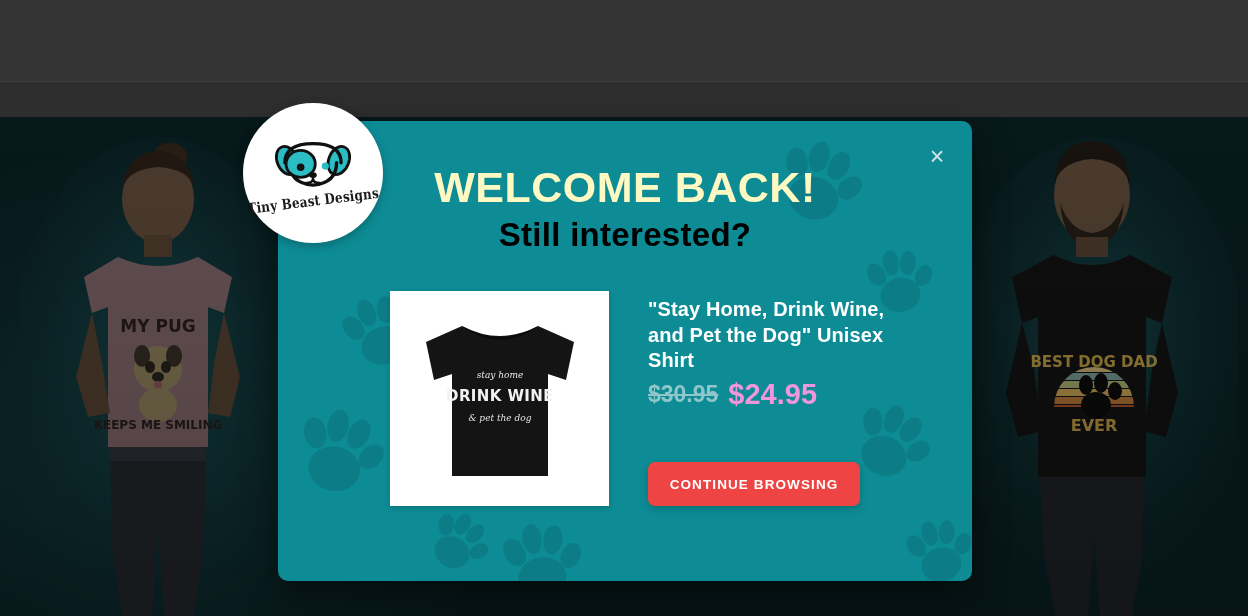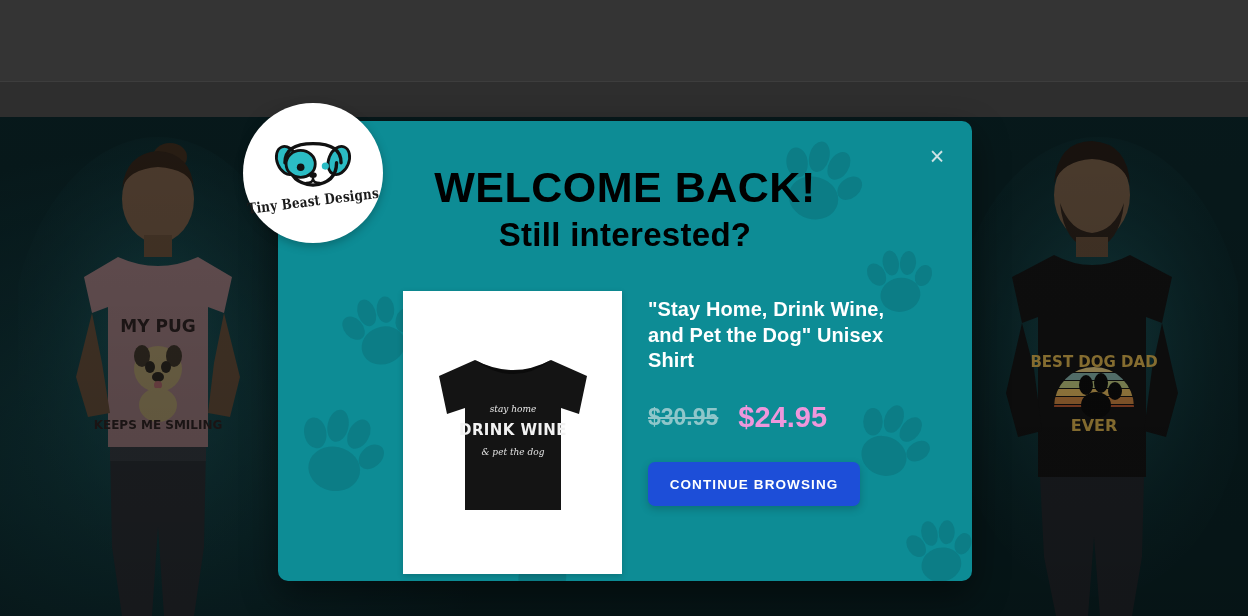--- a/index.html
+++ b/index.html
@@ -102,47 +102,47 @@
 
   .close-btn {
     position:absolute; right:20px; top:20px; width:30px; height:30px;
     cursor:pointer; background:none; border:none; z-index:40;
     display:flex; align-items:center; justify-content:center;
     color:#cfe3e5; font-size:25px; font-weight:300; line-height:1;
   }
 
   .title-main {
     position:absolute; left:0; right:0; top:42px; text-align:center;
-    color:#000000; font-weight:bold; font-size:43px; letter-spacing:.5px;
+    color:#fef9c3; font-weight:bold; font-size:43px; letter-spacing:.5px;
   }
   .title-sub {
     position:absolute; left:0; right:0; top:95px; text-align:center;
     color:#000000; font-weight:bold; font-size:33px; letter-spacing:.3px;
   }
 
   .product-img {
-    position:absolute; left:125px; top:170px; width:219px; height:283px;
+    position:absolute; left:112px; top:170px; width:219px; height:215px;
     background:#ffffff; display:flex; align-items:center; justify-content:center;
     box-shadow:0 2px 6px rgba(0,0,0,.18);
   }
 
   .product-info { position:absolute; left:370px; top:176px; width:270px; }
   .product-title {
     color:#ffffff; font-size:20px; font-weight:bold; line-height:1.28;
     letter-spacing:.1px;
   }
-  .price-row { margin-top:27px; display:flex; align-items:center; gap:20px; }
+  .price-row { margin-top:4px; display:flex; align-items:center; gap:10px; }
   .price-old {
     color:#8fc6ca; font-size:23px; font-weight:bold; text-decoration:line-through;
   }
   .price-new { color:#ef97dc; font-size:29px; font-weight:bold; }
 
   .cta {
     position:absolute; left:370px; top:341px; width:212px; height:44px;
-    background:#1d4ed8; border:none; border-radius:7px; cursor:pointer;
+    background:#ef4444; border:none; border-radius:7px; cursor:pointer;
     color:#ffffff; font-size:13.5px; font-weight:bold; letter-spacing:1.1px;
     box-shadow:0 3px 8px rgba(0,0,0,.2);
   }
 
   .shirt-txt-1 { font-family:"DejaVu Serif", serif; font-style:italic; font-size:9px; fill:#e8e8e8; }
   .shirt-txt-2 { font-family:"DejaVu Sans", sans-serif; font-weight:bold; font-size:15px; fill:#f2f2f2; letter-spacing:.4px; }
   .shirt-txt-3 { font-family:"DejaVu Serif", serif; font-style:italic; font-size:9px; fill:#e0e0e0; }
 </style>
 </head>
 <body>

